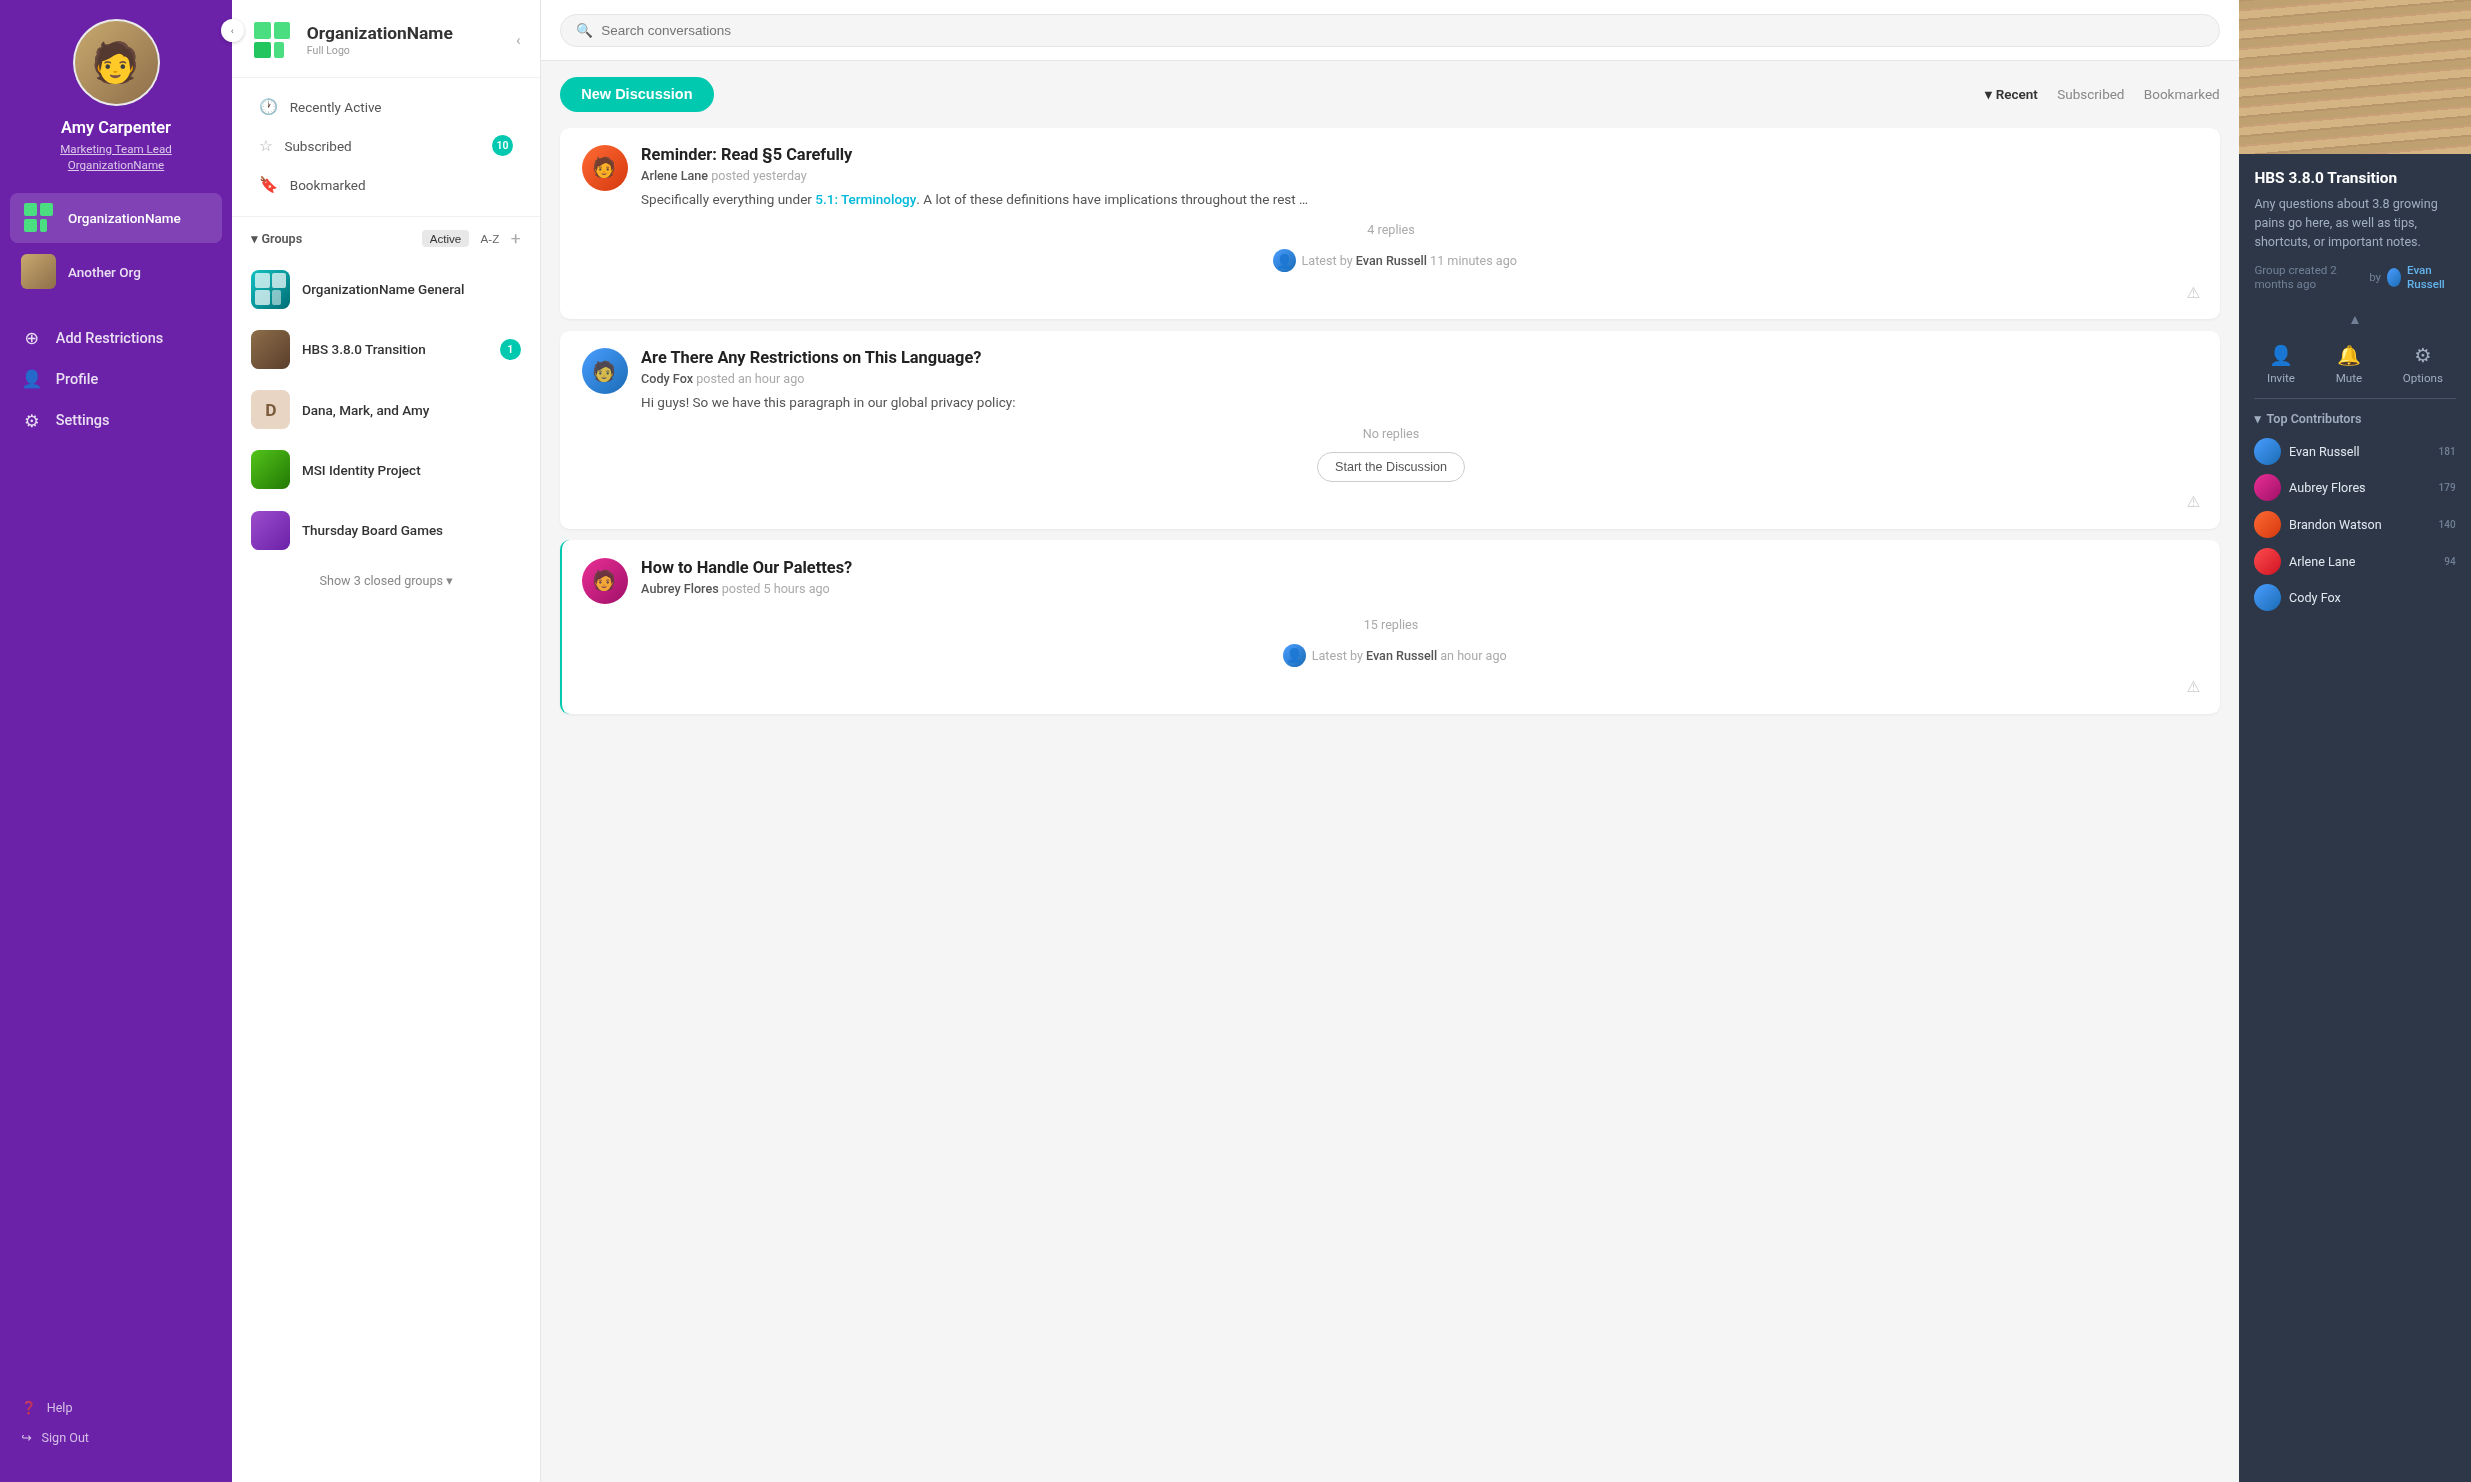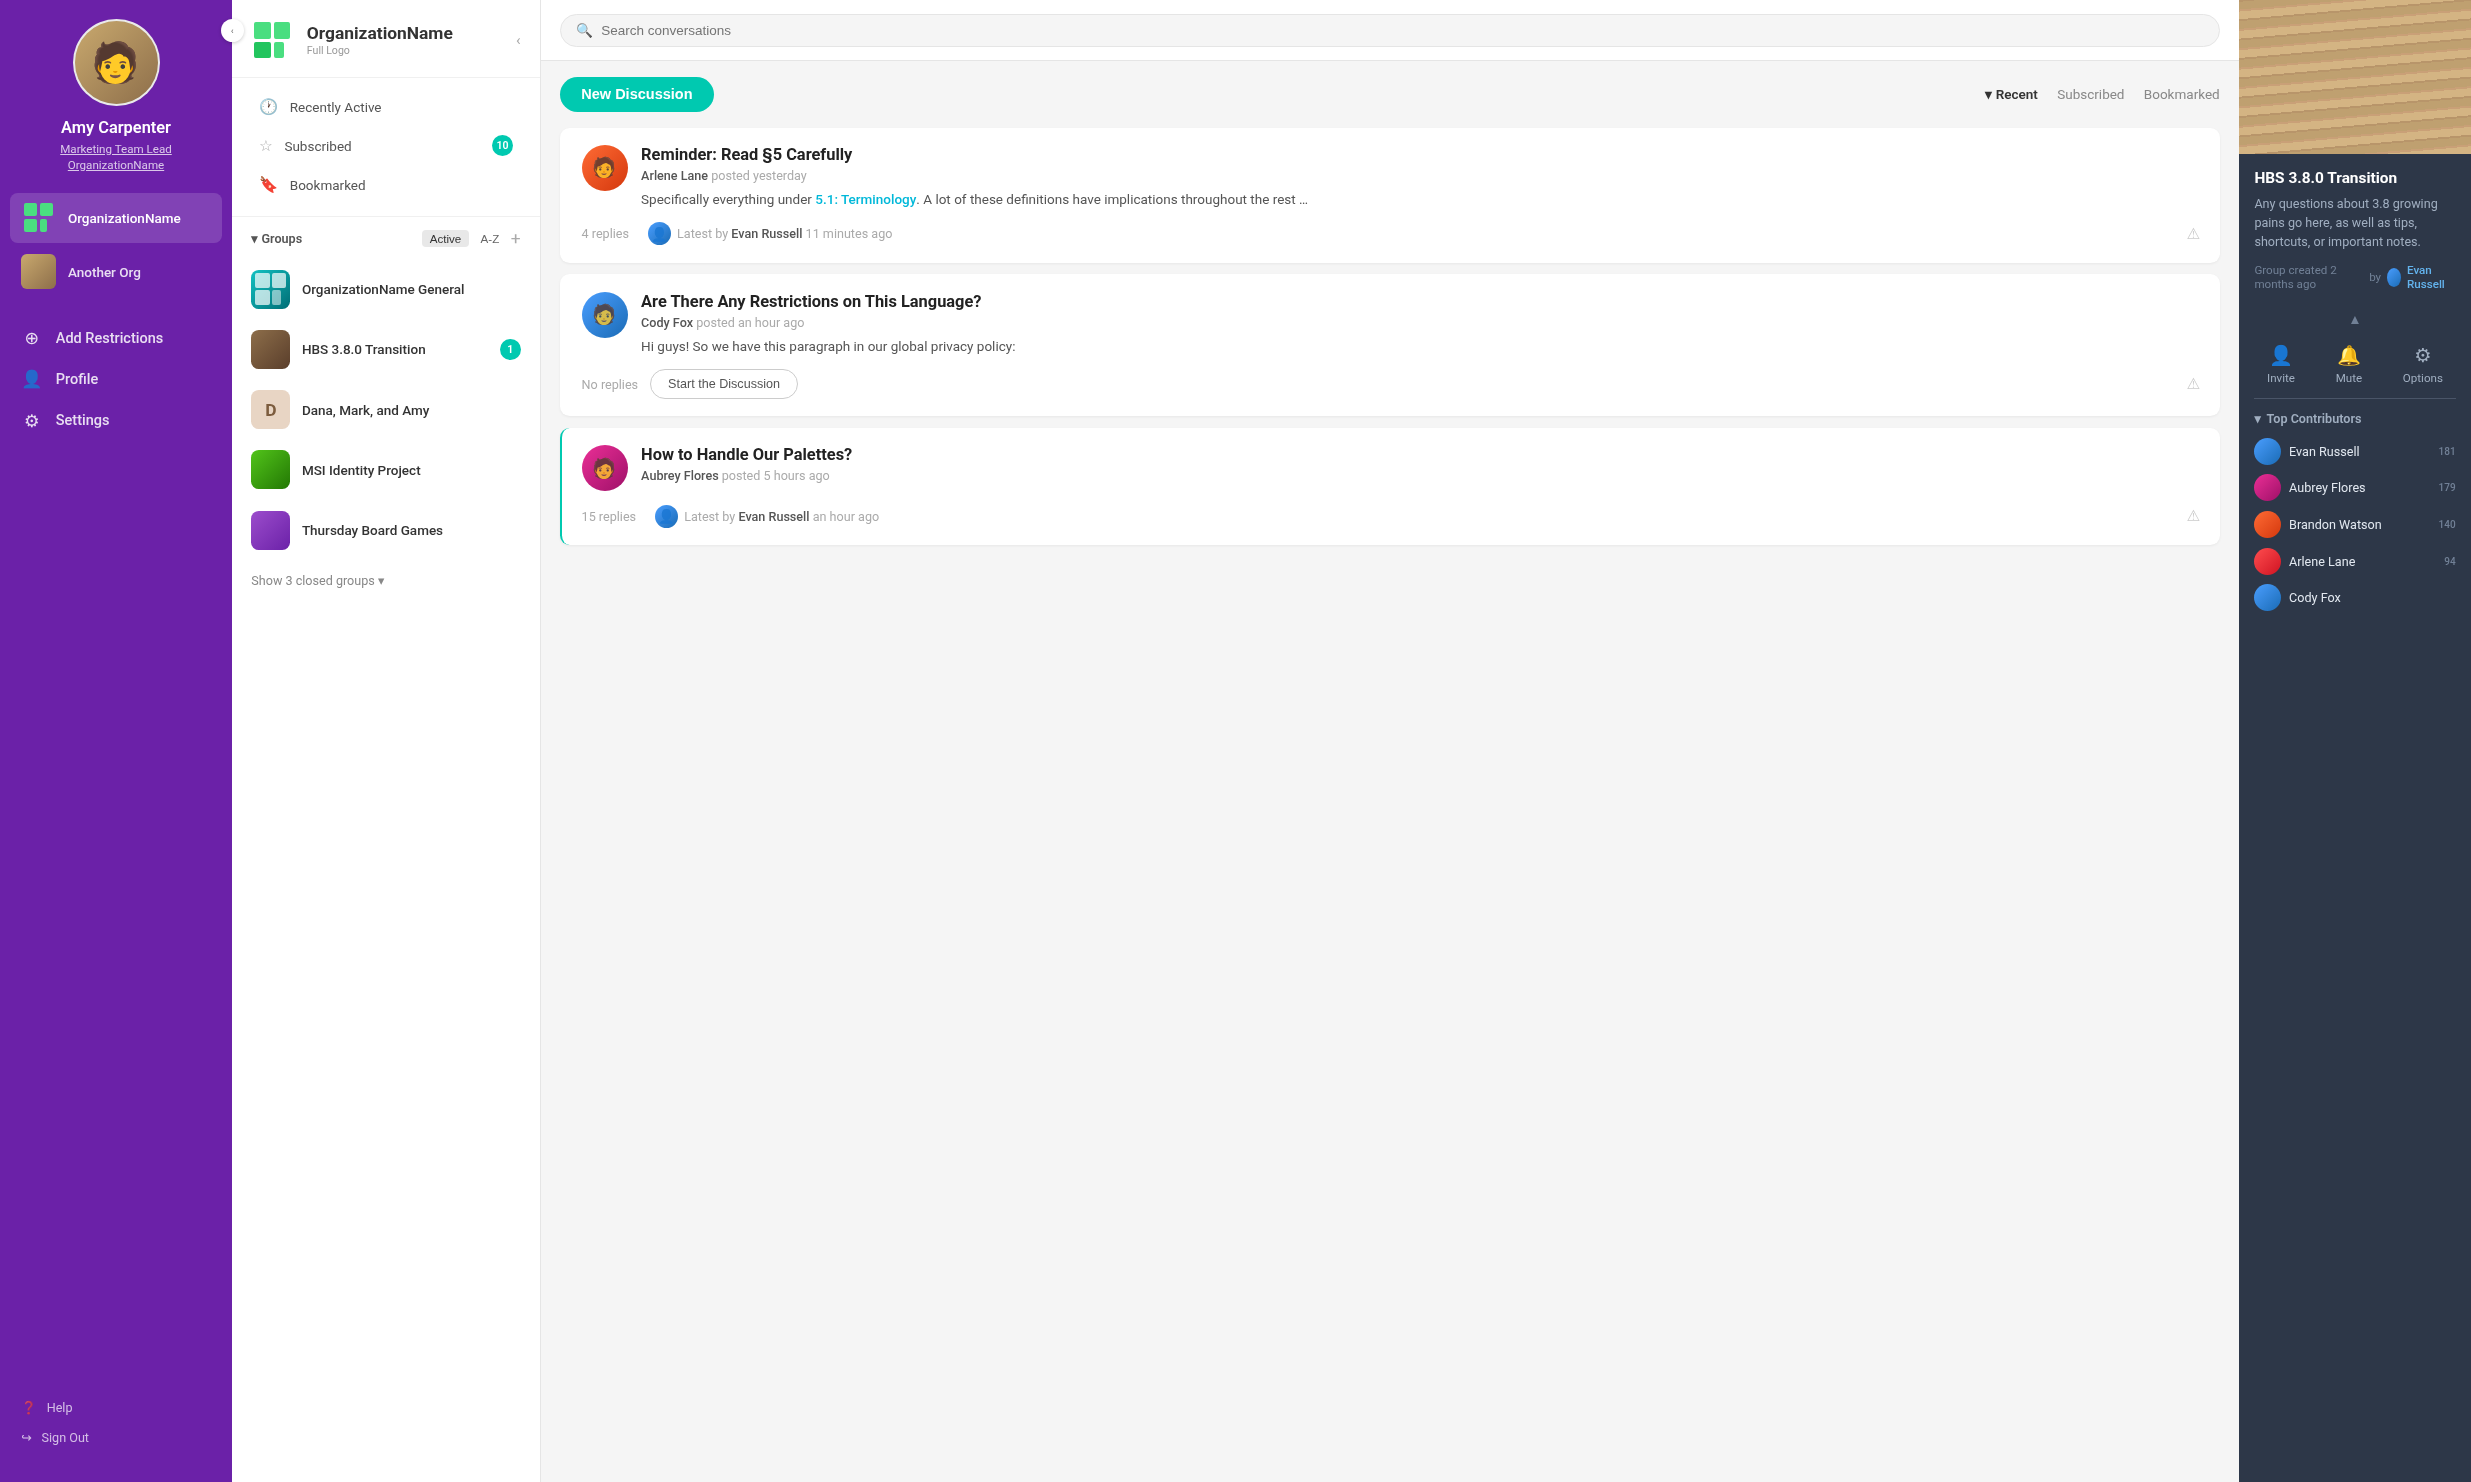--- a/index.html
+++ b/index.html
@@ -229,21 +229,21 @@
       border-radius: 50%;
       width: 21px;
       height: 21px;
       display: flex;
       align-items: center;
       justify-content: center;
       font-size: 10.6px;
       font-weight: 600;
     }
     .show-closed {
-      text-align: left;
+      text-align: center;
       padding: 11.6px;
       color: #888;
       font-size: 12.6px;
       cursor: pointer;
     }
 
     
     .main-content {
       flex: 1;
       display: flex;
@@ -349,20 +349,21 @@
     .disc-meta { font-size: 12.6px; color: #888; margin-bottom: 5.8px; }
     .disc-meta .author { color: #555; font-weight: 500; }
     .disc-meta .time { color: #aaa; }
     .disc-excerpt { font-size: 13.5px; color: #555; line-height: 1.5; }
     .disc-link { color: #00b8d9; font-weight: 500; text-decoration: none; }
     .disc-footer {
       display: flex;
       align-items: center;
       gap: 11.6px;
       margin-top: 3.9px;
+      flex-direction: column;
     }
     .reply-count { font-size: 12.6px; color: #aaa; }
     .latest-info { display: flex; align-items: center; gap: 5.8px; margin-left: 7.7px; }
     .latest-avatar {
       width: 23px;
       height: 23px;
       border-radius: 50%;
       overflow: hidden;
       flex-shrink: 0;
     }

